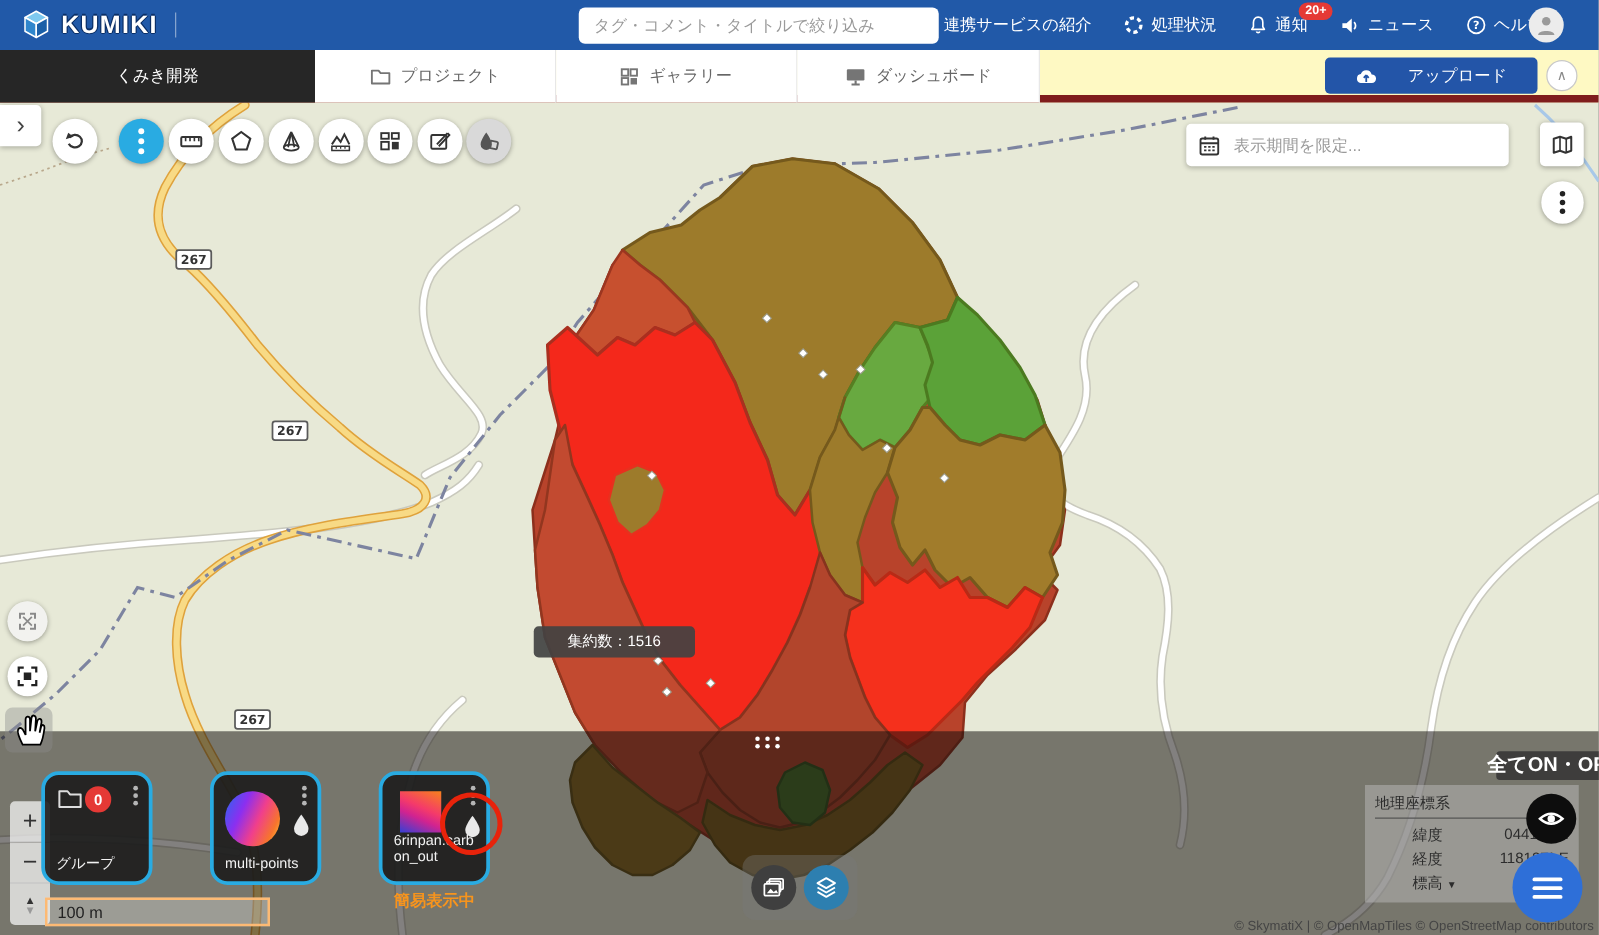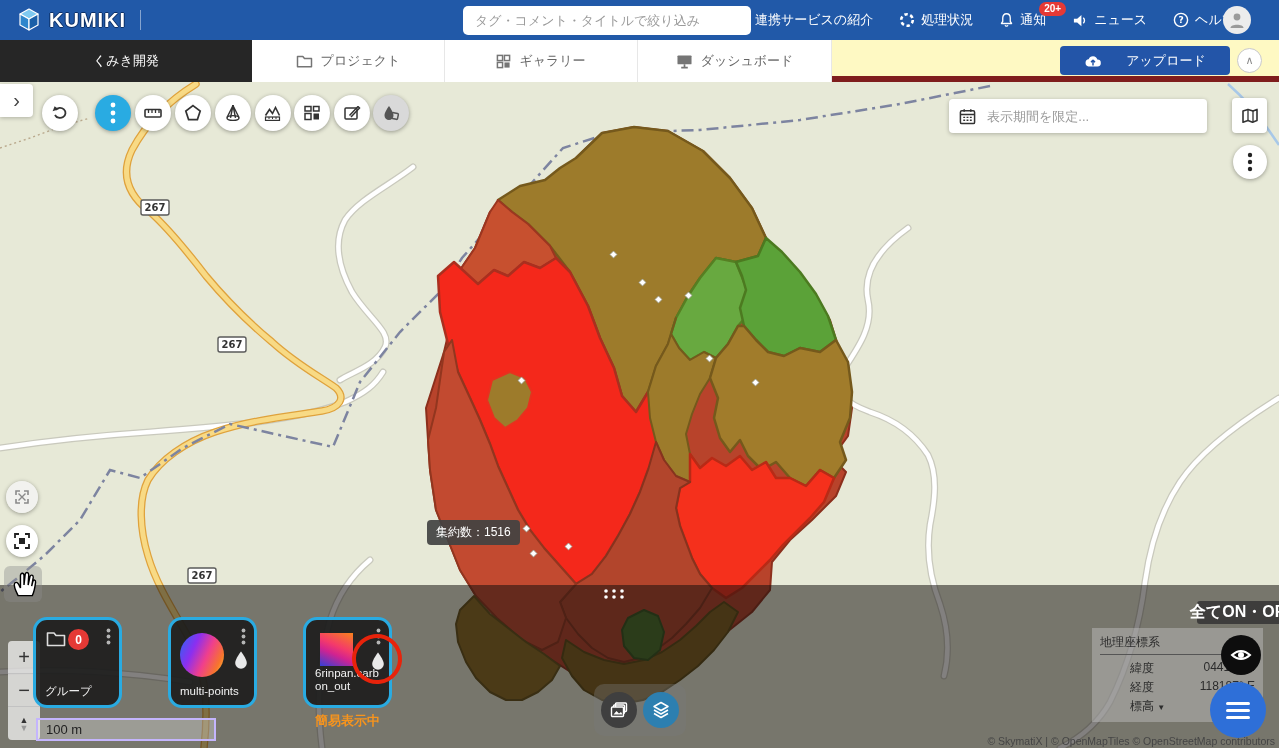--- a/index.html
+++ b/index.html
@@ -65,29 +65,29 @@
   
   .ctl-col{position:absolute;left:8px;width:32px;z-index:2;}
   .zbtn{width:32px;height:33px;background:rgba(250,250,250,.72);border:none;border-bottom:1px solid #c2c2c2;
         font-size:20px;color:#333;display:flex;align-items:center;justify-content:center;cursor:pointer;font-family:inherit;}
   .zbtn:first-child{border-radius:4px 4px 0 0;}
   .zbtn:last-child{border-radius:0 0 4px 4px;border-bottom:none;}
   .pitch{flex-direction:column;font-size:9px;line-height:8px;}
   .pitch .dn{color:#999;}
 
   .scalebar{position:absolute;left:36px;top:718px;width:180px;height:23px;z-index:2;
-            border:2px solid #c4b5fd;background:rgba(255,255,255,.28);color:#222;font-size:13px;
+            border:2px solid #fdba74;background:rgba(255,255,255,.28);color:#222;font-size:13px;
             padding:2px 0 0 8px;}
 
   .cursor-pad{position:absolute;left:4px;top:566px;width:38px;height:36px;border-radius:6px;
               background:rgba(140,140,140,.40);z-index:2;}
 
   
-  .tip{position:absolute;left:427px;top:520px;background:rgba(66,66,66,.92);color:#fff;
-       font-size:12px;border-radius:4px;padding:4px 9px;z-index:3;white-space:nowrap;}
+  .tip{position:absolute;left:427px;top:501px;background:rgba(66,66,66,.92);color:#fff;
+       font-size:12px;border-radius:4px;padding:4px 27px;z-index:3;white-space:nowrap;}
 
   
   .card{position:absolute;top:617px;width:89px;height:91px;background:rgba(28,28,28,.9);
         border:3px solid #29abe2;border-radius:14px;z-index:3;color:#eee;cursor:pointer;}
   .card .kebab{position:absolute;top:8px;right:8px;}
   .card .lbl{position:absolute;left:9px;bottom:7px;right:6px;font-size:11.5px;color:#f2f2f2;
              line-height:13px;word-break:break-all;}
   .badge0{position:absolute;left:32px;top:9px;width:21px;height:21px;border-radius:50%;background:#e53935;
           color:#fff;font-size:12px;font-weight:bold;display:flex;align-items:center;justify-content:center;}
   .grad-circle{position:absolute;left:9px;top:13px;width:44px;height:44px;border-radius:50%;

